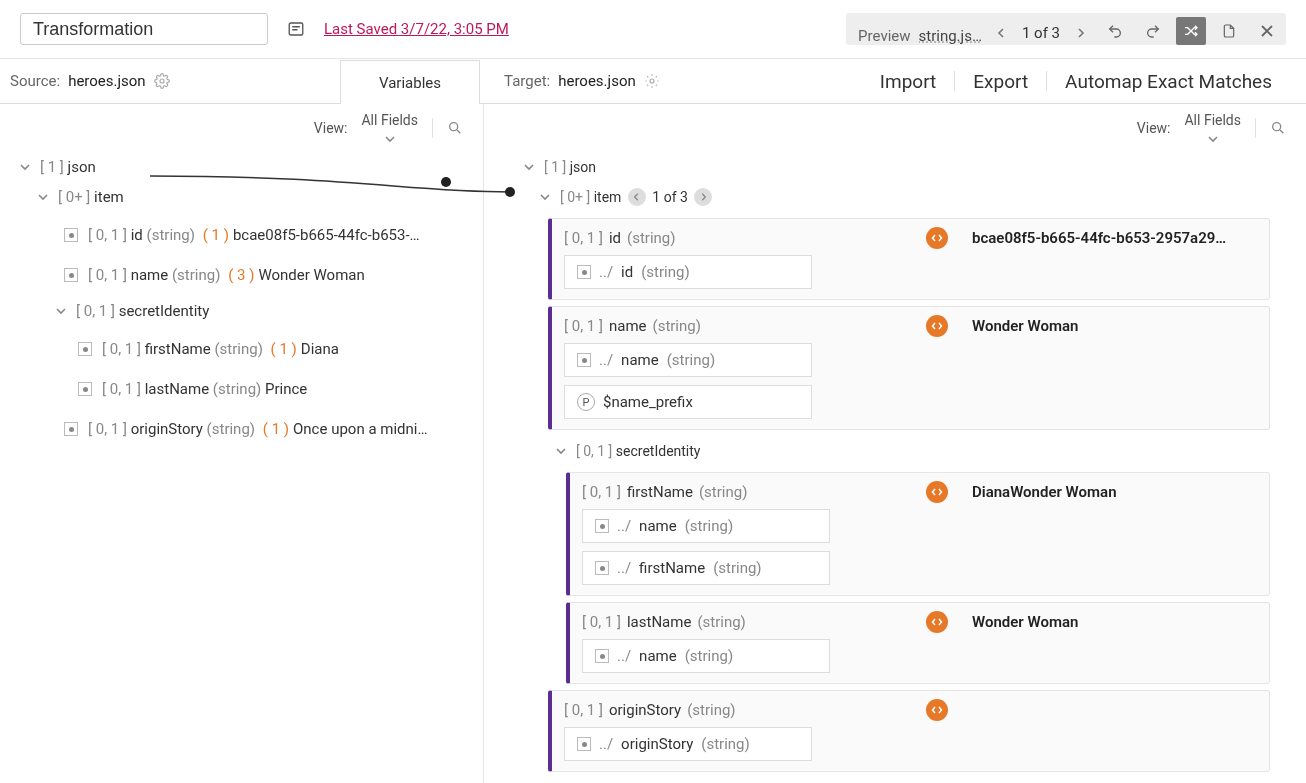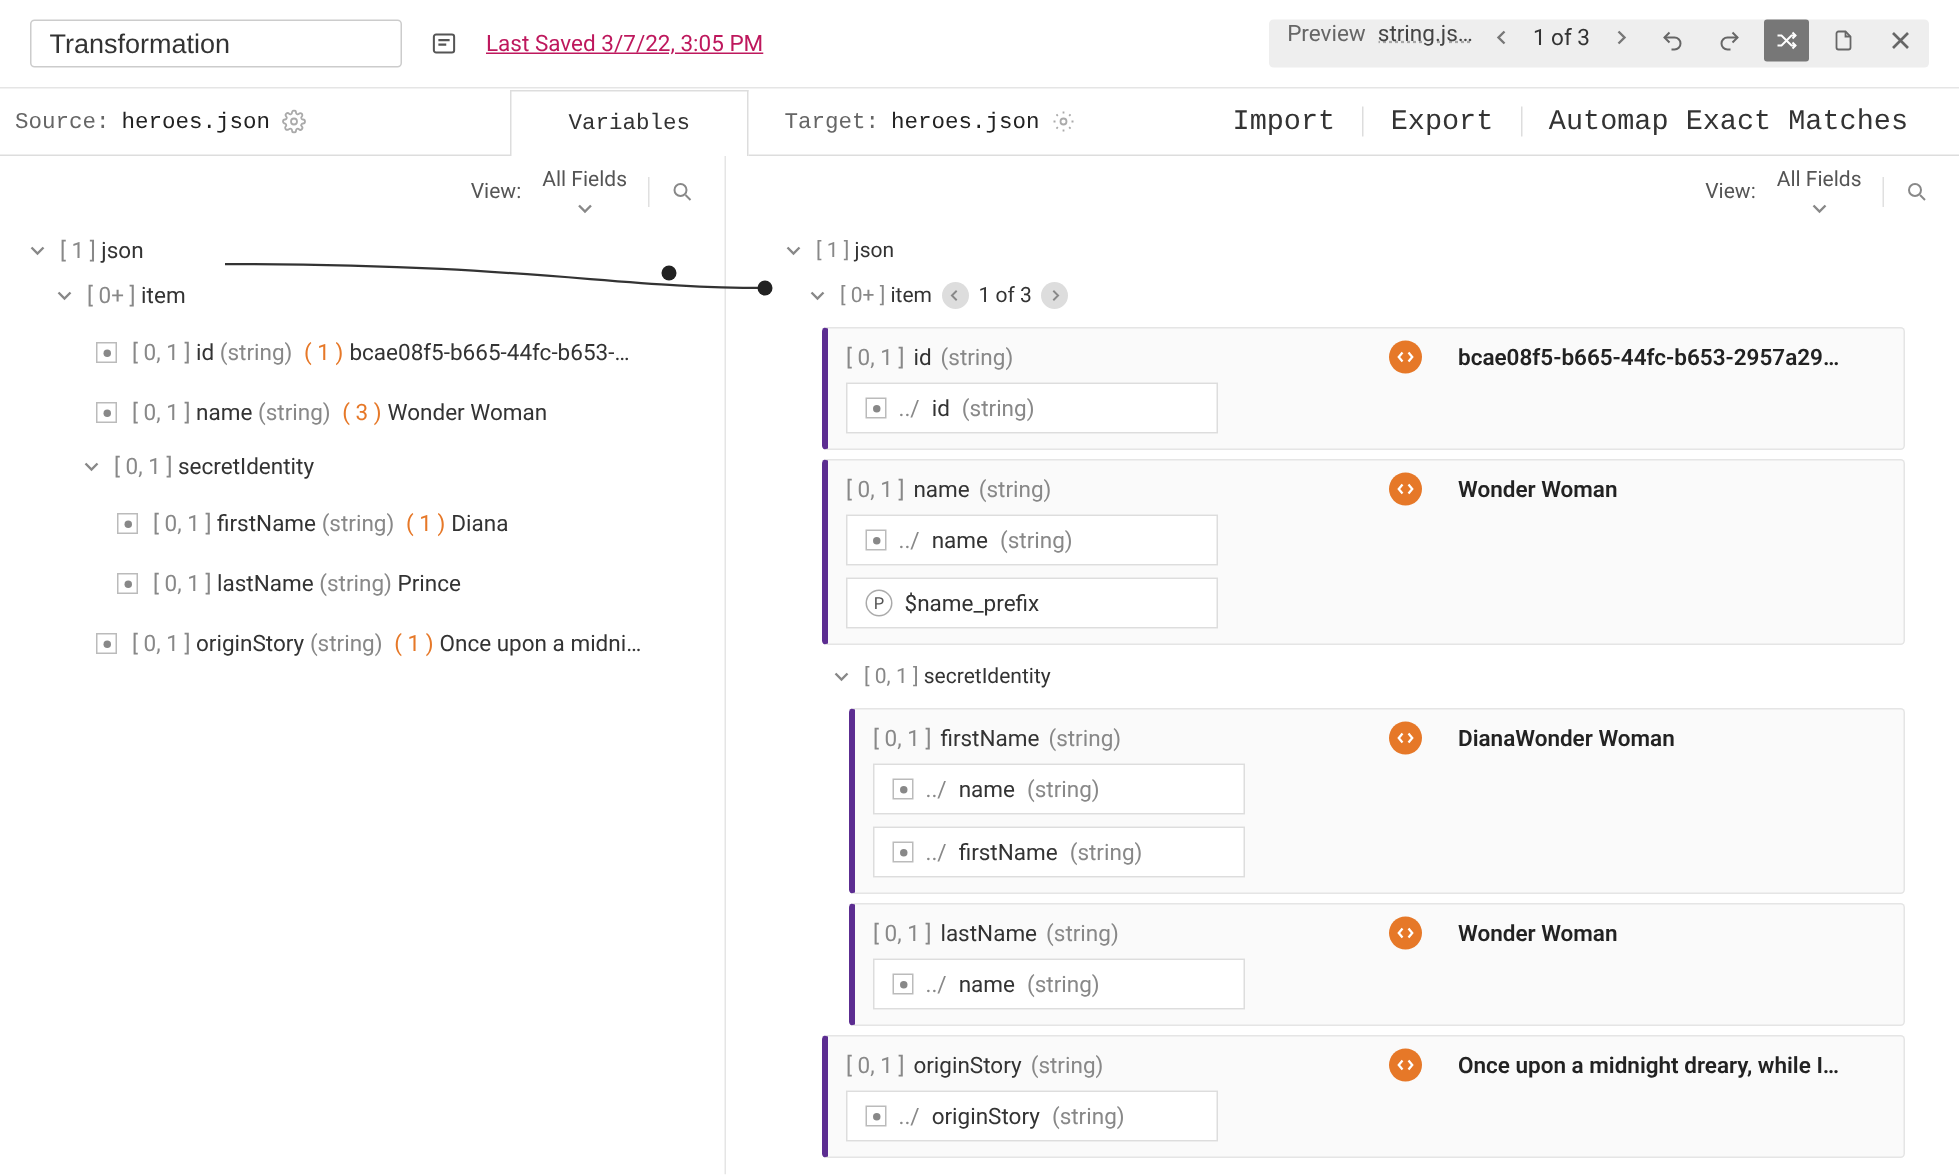--- a/index.html
+++ b/index.html
@@ -41,21 +41,21 @@
     cursor: pointer;
   }
   .saved-label {
     font-size: 15px;
     color: #be185d;
     text-decoration: underline;
   }
   .spacer { flex: 1; }
   .preview-bar {
     display: flex;
-    align-items: flex-start;
+    align-items: flex-end;
     background: #eee;
     border-radius: 3px;
     height: 32px;
     padding: 0 4px 0 12px;
     gap: 8px;
     margin-left: 32px;
   }
   .preview-bar .lbl { color: #666; font-size: 15px; }
   .preview-bar .file { color: #444; font-size: 15px; text-decoration: underline dotted rgba(0,0,0,0.3); max-width: 76px; overflow: hidden; white-space: nowrap; text-overflow: ellipsis;}
   .preview-bar .pgnav { display:flex; align-items:center; gap:2px; }
@@ -64,21 +64,20 @@
   .preview-bar .tool-btn { width: 30px; height: 28px; display:flex;align-items:center;justify-content:center;color:#666;border-radius:2px;cursor:pointer;}
   .preview-bar .tool-btn.active { background:#777; color:#fff;}
   .hr-top { border: none; border-top: 1px solid #e5e5e5; margin:0; }
 
   
   .secondbar {
     display:flex;
     align-items:stretch;
     height: 44px;
     padding: 0 16px 0 10px;
-    font-family: Liberation Mono, monospace;
   }
   .src-block, .tgt-block {
     display:flex;
     align-items:center;
     gap:8px;
     font-size: 15px;
   }
   .src-block { width: 330px; padding-left: 0;}
   .label-muted { color:#666; }
   .file-name { color:#222; }
@@ -601,21 +600,20 @@
       <div class="item-head">
         <span class="grey">[ 0, 1 ]</span>
         <span class="fname">originStory</span>
         <span class="grey">(string)</span>
       </div>
       <div class="script-ico">
         <svg width="12" height="12" viewBox="0 0 24 24" fill="none" stroke="currentColor" stroke-width="3">
             <path d="M8 6 3 12l5 6M16 6l5 6-5 6"></path>
           </svg>
       </div>
-      <div class="preview-val">Once upon a midnight dreary, while I…</div>
       <div class="map-chip">
         <span class="sq"></span>
         <span class="grey">../</span>
         <span class="fname">originStory</span>
         <span class="grey">(string)</span>
       </div>
     </div>
 
   </div>
 </div>

